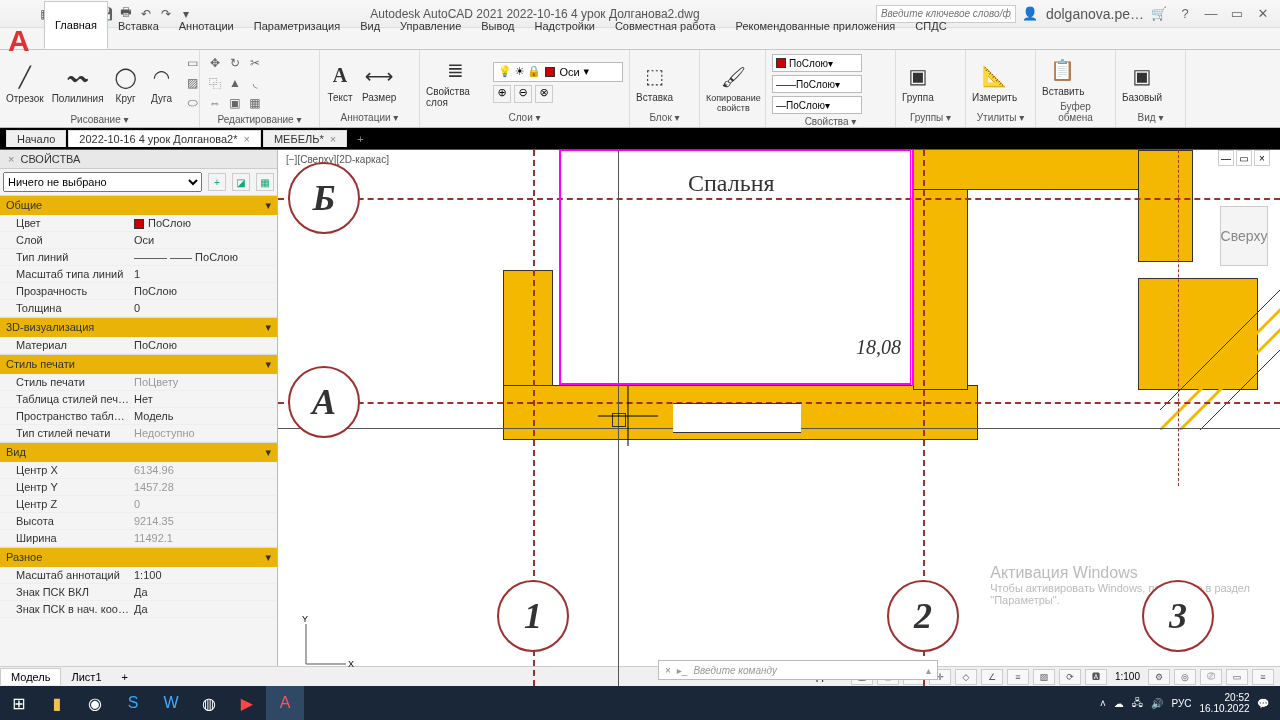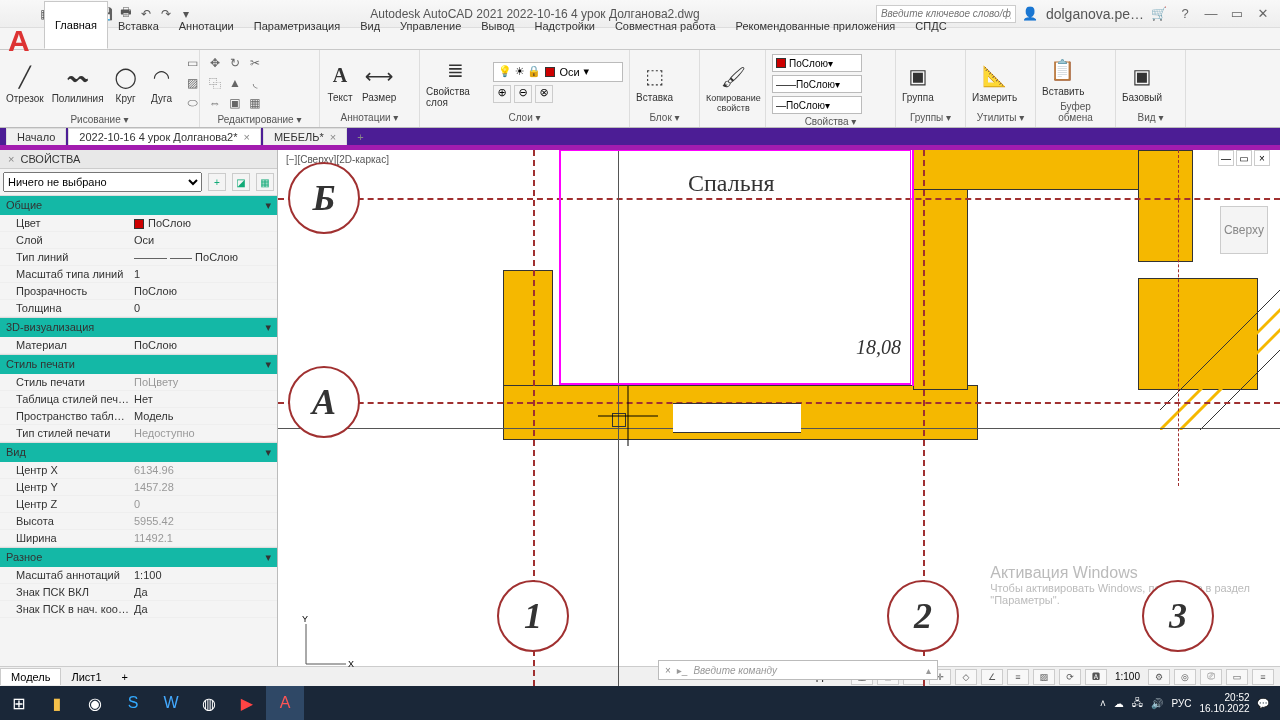--- a/index.html
+++ b/index.html
@@ -29,34 +29,34 @@
 .big-btn { display:flex; flex-direction:column; align-items:center; gap:2px; font-size:10px; color:#333; }
 .big-btn .ico { width:28px; height:28px; display:flex; align-items:center; justify-content:center; font-size:20px; }
 .mini-grid { display:grid; grid-template-columns:repeat(3,18px); grid-auto-rows:18px; gap:2px; }
 .mini-grid span, .mini-col span { width:18px; height:18px; display:flex; align-items:center; justify-content:center; color:#666; font-size:12px; border:1px solid transparent; }
 .mini-col { display:flex; flex-direction:column; gap:2px; }
 .layer-combo { height:20px; width:130px; border:1px solid #bbb; display:flex; align-items:center; padding:0 4px; font-size:11px; gap:4px; background:#fff; }
 .layer-combo .sw { width:10px; height:10px; background:#c00; border:1px solid #333; }
 .byLayer { width:90px; height:18px; border:1px solid #bbb; font-size:10px; padding:0 3px; display:flex; align-items:center; background:#fff; }
 
 
-.filetabs { height:22px; background:#4c1d95; border-bottom:5px solid #a21caf; display:flex; align-items:center; padding-left:6px; gap:2px; }
+.filetabs { height:22px; background:#000000; border-bottom:1px solid #a21caf; display:flex; align-items:center; padding-left:6px; gap:2px; }
 .filetab { padding:2px 10px; font-size:11px; color:#333; border:1px solid #ddd; border-bottom:none; background:#f0f0f0; display:flex; gap:6px; }
 .filetab.active { background:#fff; }
 .filetab .x { color:#888; }
 
 
 .main { position:absolute; top:150px; bottom:34px; left:0; right:0; display:flex; }
 .props { width:278px; background:#f4f4f4; border-right:1px solid #bbb; display:flex; flex-direction:column; }
 .props-title { background:#e8e8e8; padding:3px 8px; font-size:11px; color:#333; border-bottom:1px solid #ccc; display:flex; }
 .props-title::before { content:"×"; margin-right:6px; color:#888; }
 .props-sel { padding:3px; display:flex; gap:6px; align-items:center; }
 .props-sel select { flex:1; height:20px; font-size:11px; }
 .props-sel .pico { width:18px; height:18px; border:1px solid #ccc; display:inline-flex; align-items:center; justify-content:center; color:#1a7; font-size:10px; }
-.prop-group { background:#14b8a6; padding:3px 6px; font-size:11px; font-weight:500; color:#333; border-top:1px solid #ddd; display:flex; justify-content:space-between; }
+.prop-group { background:#eab308; padding:3px 6px; font-size:11px; font-weight:500; color:#333; border-top:1px solid #ddd; display:flex; justify-content:space-between; }
 .prop-row { display:flex; font-size:11px; border-bottom:1px solid #eee; }
 .prop-row .pl { width:130px; padding:2px 0 2px 16px; color:#333; }
 .prop-row .pv { flex:1; padding:2px 4px; color:#333; }
 .prop-row .pv.grey { color:#999; }
 .prop-row .sw { display:inline-block; width:10px; height:10px; background:#c00; border:1px solid #333; margin-right:4px; vertical-align:middle; }
 
 
 .canvas { flex:1; background:#fff; position:relative; overflow:hidden; }
 .vptag { position:absolute; top:4px; left:8px; font-size:10px; color:#555; }
 .grid-bubble { position:absolute; width:72px; height:72px; border:2px solid #a03030; border-radius:50%; display:flex; align-items:center; justify-content:center; font:italic 600 36px "Times New Roman",serif; color:#333; background:#fff; z-index:5; }
@@ -64,21 +64,21 @@
 .axis-v { position:absolute; width:0; border-left:2px dashed #a03030; top:0; bottom:0; z-index:2; }
 .axis-thin-h { position:absolute; height:0; border-top:1px solid #555; z-index:2; }
 .axis-thin-v { position:absolute; width:0; border-left:1px solid #555; z-index:2; }
 .wall { position:absolute; background:#f5b800; border:1px solid #333; z-index:1; }
 .room-label { position:absolute; font:24px "Times New Roman",serif; color:#333; z-index:3; }
 .door-gap { position:absolute; background:#fff; border-top:1px solid #333; border-bottom:1px solid #333; z-index:3; }
 .cursor-pick { position:absolute; width:14px; height:14px; border:1px solid #333; z-index:10; }
 .cursor-cross { position:absolute; z-index:10; }
 .magenta { position:absolute; border:1px solid magenta; z-index:4; pointer-events:none; }
 .dim-text { position:absolute; font:italic 20px "Times New Roman",serif; color:#333; z-index:4; }
-.viewcube { position:absolute; right:12px; top:56px; width:48px; height:48px; border:1px solid #ccc; background:#f4f4f4; font-size:12px; display:flex; align-items:center; justify-content:center; color:#888; z-index:6;}
+.viewcube { position:absolute; right:12px; top:56px; width:48px; height:60px; border:1px solid #ccc; background:#f4f4f4; font-size:14px; display:flex; align-items:center; justify-content:center; color:#888; z-index:6;}
 .navicons { position:absolute; right:10px; top:0; z-index:6; display:flex; gap:2px; }
 .navicons span { width:16px; height:16px; border:1px solid #ccc; display:inline-flex; align-items:center; justify-content:center; font-size:10px; }
 .ucs-icon { position:absolute; left:18px; bottom:10px; z-index:6; color:#555; font-size:10px; }
 .watermark { position:absolute; right:30px; bottom:80px; color:#bbb; font-size:14px; z-index:0; }
 .cmdline { position:absolute; left:380px; bottom:6px; height:20px; width:280px; border:1px solid #bbb; background:#fff; display:flex; align-items:center; font-size:10px; color:#999; padding:0 6px; gap:6px; z-index:6;}
 
 
 .modeltabs { position:absolute; bottom:34px; left:0; width:278px; height:20px; background:#f0f0f0; border-top:1px solid #ccc; display:flex; align-items:center; font-size:11px; }
 .modeltabs span { padding:2px 10px; }
 .modeltabs .act { background:#fff; border:1px solid #ccc; border-bottom:none; }
@@ -374,21 +374,21 @@
         <div class="prop-row">
           <div class="pl">Центр Y</div>
           <div class="pv grey">1457.28</div>
         </div>
         <div class="prop-row">
           <div class="pl">Центр Z</div>
           <div class="pv grey">0</div>
         </div>
         <div class="prop-row">
           <div class="pl">Высота</div>
-          <div class="pv grey">5955.42</div>
+          <div class="pv grey">9214.35</div>
         </div>
         <div class="prop-row">
           <div class="pl">Ширина</div>
           <div class="pv grey">11492.1</div>
         </div>
         <div class="prop-group">
           <span>Разное</span>
           <span>▾</span>
         </div>
         <div class="prop-row">

